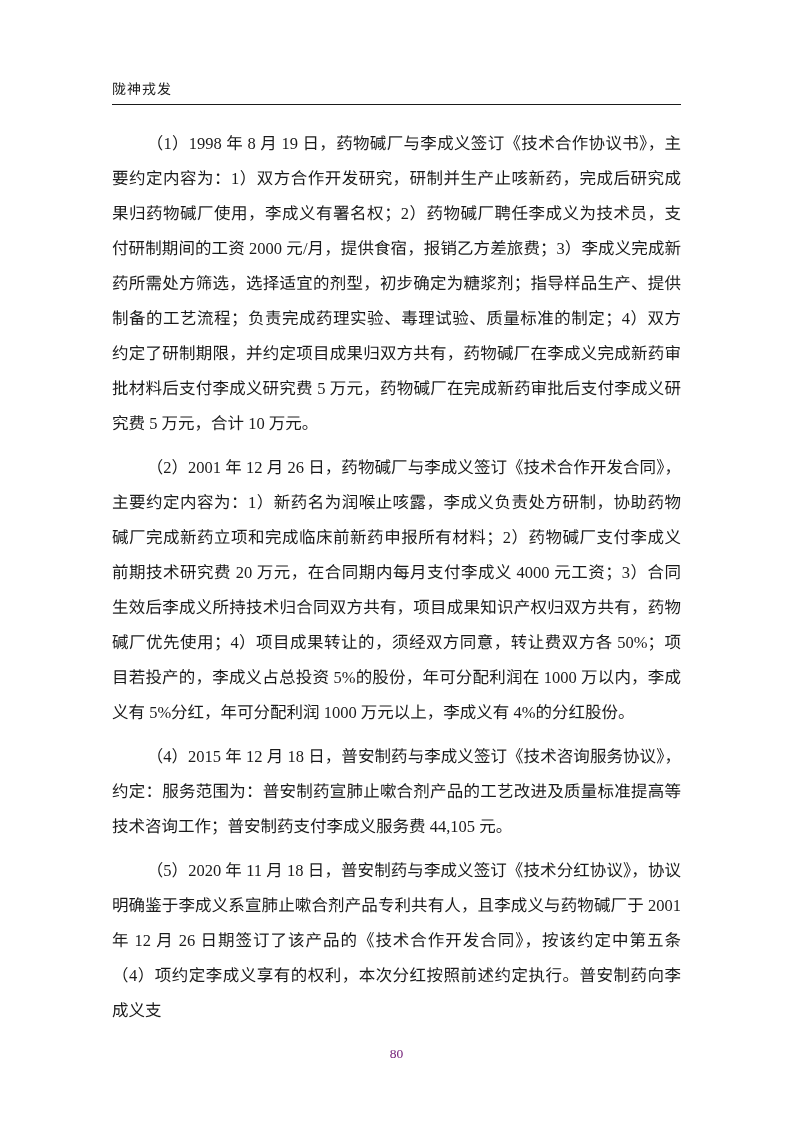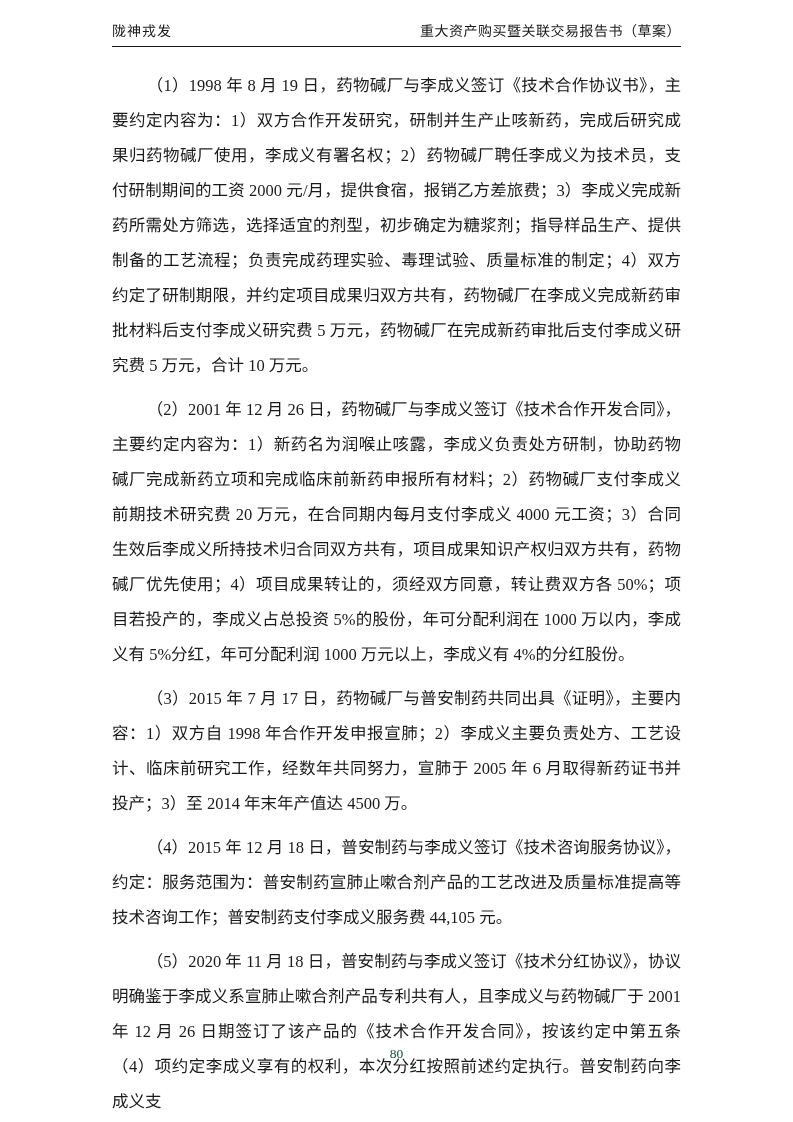--- a/index.html
+++ b/index.html
@@ -16,21 +16,21 @@
     color: #1a1a1a;
   }
   .page {
     position: relative;
     width: 793px;
     height: 1122px;
     background: #ffffff;
   }
   .header {
     margin: 0 112px;
-    padding-top: 23px;
+    padding-top: 81px;
     padding-bottom: 5px;
     border-bottom: 1.4px solid #1a1a1a;
     display: flex;
     justify-content: space-between;
     align-items: baseline;
     font-size: 14px;
     line-height: 18px;
   }
   .header .left {
     letter-spacing: 1px;
@@ -50,36 +50,34 @@
     text-indent: 2.1em;
     word-break: break-all;
   }
   .footer {
     position: absolute;
     left: 0;
     right: 0;
     bottom: 60px;
     text-align: center;
     font-size: 13.5px;
-    color: #14532d;
+    color: #701a75;
   }
 </style>
 </head>
 <body>
 
 <div class="page">
 
   <div class="header">
     <span class="left">陇神戎发</span>
-    <span class="right">重大资产购买暨关联交易报告书（草案）</span>
   </div>
 
   <div class="content">
     <p>（1）1998 年 8 月 19 日，药物碱厂与李成义签订《技术合作协议书》，主要约定内容为：1）双方合作开发研究，研制并生产止咳新药，完成后研究成果归药物碱厂使用，李成义有署名权；2）药物碱厂聘任李成义为技术员，支付研制期间的工资 2000 元/月，提供食宿，报销乙方差旅费；3）李成义完成新药所需处方筛选，选择适宜的剂型，初步确定为糖浆剂；指导样品生产、提供制备的工艺流程；负责完成药理实验、毒理试验、质量标准的制定；4）双方约定了研制期限，并约定项目成果归双方共有，药物碱厂在李成义完成新药审批材料后支付李成义研究费 5 万元，药物碱厂在完成新药审批后支付李成义研究费 5 万元，合计 10 万元。</p>
     <p>（2）2001 年 12 月 26 日，药物碱厂与李成义签订《技术合作开发合同》，主要约定内容为：1）新药名为润喉止咳露，李成义负责处方研制，协助药物碱厂完成新药立项和完成临床前新药申报所有材料；2）药物碱厂支付李成义前期技术研究费 20 万元，在合同期内每月支付李成义 4000 元工资；3）合同生效后李成义所持技术归合同双方共有，项目成果知识产权归双方共有，药物碱厂优先使用；4）项目成果转让的，须经双方同意，转让费双方各 50%；项目若投产的，李成义占总投资 5%的股份，年可分配利润在 1000 万以内，李成义有 5%分红，年可分配利润 1000 万元以上，李成义有 4%的分红股份。</p>
-    <p>（3）2015 年 7 月 17 日，药物碱厂与普安制药共同出具《证明》，主要内容：1）双方自 1998 年合作开发申报宣肺；2）李成义主要负责处方、工艺设计、临床前研究工作，经数年共同努力，宣肺于 2005 年 6 月取得新药证书并投产；3）至 2014 年末年产值达 4500 万。</p>
     <p>（4）2015 年 12 月 18 日，普安制药与李成义签订《技术咨询服务协议》，约定：服务范围为：普安制药宣肺止嗽合剂产品的工艺改进及质量标准提高等技术咨询工作；普安制药支付李成义服务费 44,105 元。</p>
     <p>（5）2020 年 11 月 18 日，普安制药与李成义签订《技术分红协议》，协议明确鉴于李成义系宣肺止嗽合剂产品专利共有人，且李成义与药物碱厂于 2001 年 12 月 26 日期签订了该产品的《技术合作开发合同》，按该约定中第五条（4）项约定李成义享有的权利，本次分红按照前述约定执行。普安制药向李成义支</p>
   </div>
 
   <div class="footer">80</div>
 
 </div>
 
 </body></html>

